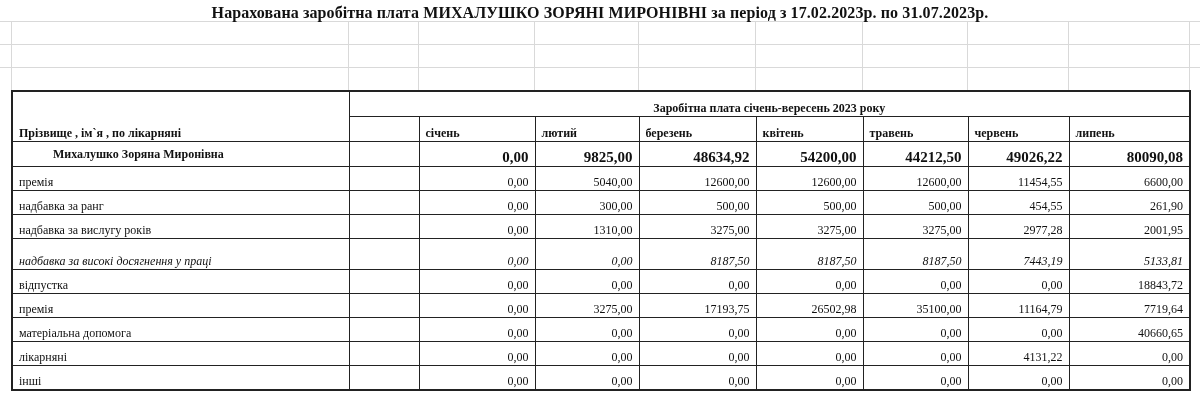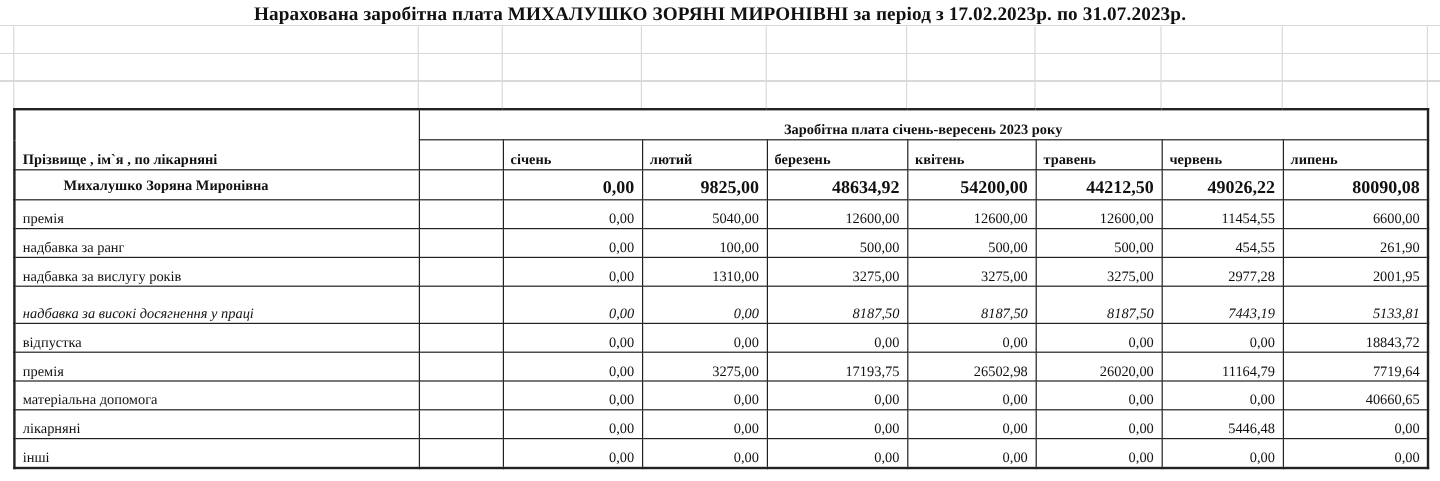--- a/index.html
+++ b/index.html
@@ -103,21 +103,21 @@
     <td class="num">12600,00</td>
     <td class="num">12600,00</td>
     <td class="num">12600,00</td>
     <td class="num">11454,55</td>
     <td class="num">6600,00</td>
   </tr>
   <tr class="row">
     <td class="lbl">надбавка за ранг</td>
     <td></td>
     <td class="num">0,00</td>
-    <td class="num">100,00</td>
+    <td class="num">300,00</td>
     <td class="num">500,00</td>
     <td class="num">500,00</td>
     <td class="num">500,00</td>
     <td class="num">454,55</td>
     <td class="num">261,90</td>
   </tr>
   <tr class="row">
     <td class="lbl">надбавка за вислугу років</td>
     <td></td>
     <td class="num">0,00</td>
@@ -150,21 +150,21 @@
     <td class="num">0,00</td>
     <td class="num">18843,72</td>
   </tr>
   <tr class="row">
     <td class="lbl">премія</td>
     <td></td>
     <td class="num">0,00</td>
     <td class="num">3275,00</td>
     <td class="num">17193,75</td>
     <td class="num">26502,98</td>
-    <td class="num">26020,00</td>
+    <td class="num">35100,00</td>
     <td class="num">11164,79</td>
     <td class="num">7719,64</td>
   </tr>
   <tr class="row">
     <td class="lbl">матеріальна допомога</td>
     <td></td>
     <td class="num">0,00</td>
     <td class="num">0,00</td>
     <td class="num">0,00</td>
     <td class="num">0,00</td>
@@ -173,21 +173,21 @@
     <td class="num">40660,65</td>
   </tr>
   <tr class="row">
     <td class="lbl">лікарняні</td>
     <td></td>
     <td class="num">0,00</td>
     <td class="num">0,00</td>
     <td class="num">0,00</td>
     <td class="num">0,00</td>
     <td class="num">0,00</td>
-    <td class="num">5446,48</td>
+    <td class="num">4131,22</td>
     <td class="num">0,00</td>
   </tr>
   <tr class="row">
     <td class="lbl">інші</td>
     <td></td>
     <td class="num">0,00</td>
     <td class="num">0,00</td>
     <td class="num">0,00</td>
     <td class="num">0,00</td>
     <td class="num">0,00</td>

